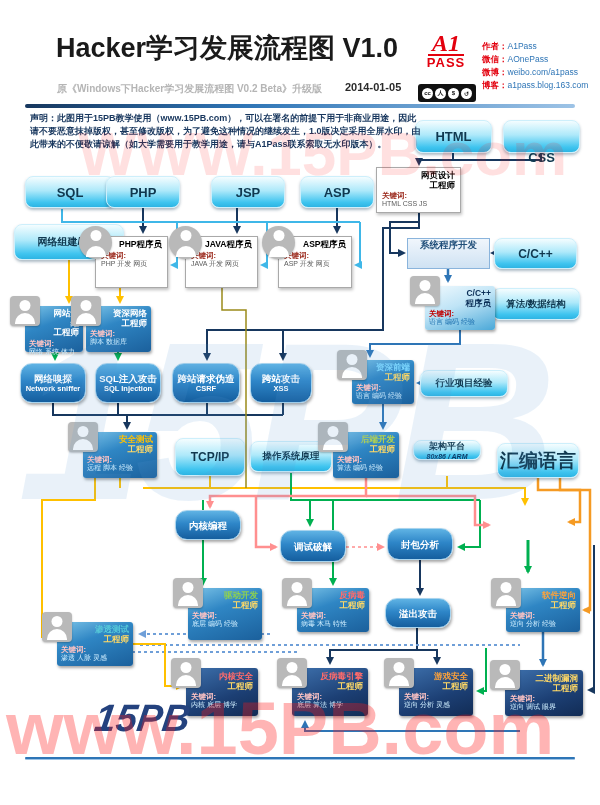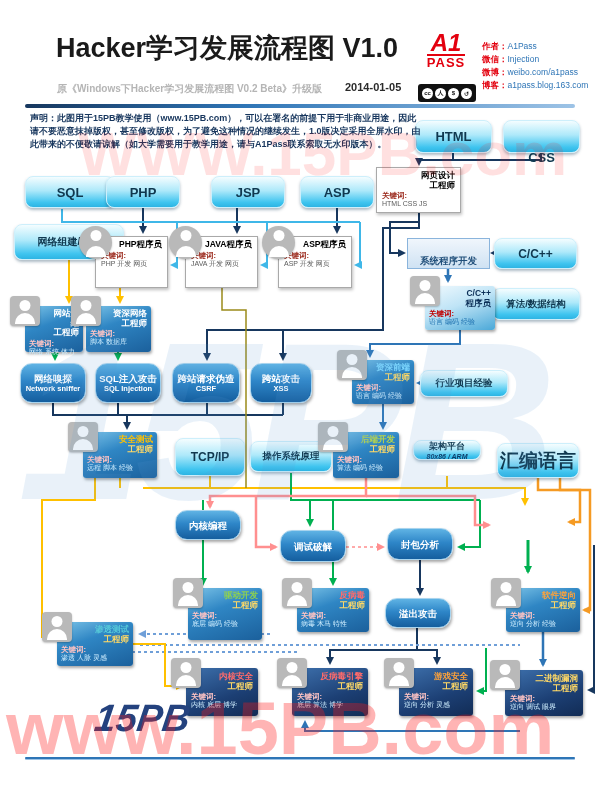--- a/index.html
+++ b/index.html
@@ -4,21 +4,21 @@
 <style>
   html,body{margin:0;padding:0;background:#fff;}
   #page{position:relative;width:600px;height:805px;background:#fff;overflow:hidden;
         font-family:"Liberation Sans","DejaVu Sans",sans-serif;}
   
   #hdr{position:absolute;left:0;top:0;width:600px;height:110px;z-index:20;}
   #title{position:absolute;left:56px;top:30px;font-size:27px;font-weight:bold;color:#1a1a1a;letter-spacing:0;}
   #subtitle{position:absolute;left:57px;top:82px;font-size:10px;font-weight:bold;color:#b5b5b5;}
   #date{position:absolute;left:345px;top:81px;font-size:11px;font-weight:bold;color:#2b2b2b;}
   #a1logo{position:absolute;left:420px;top:32px;width:52px;text-align:center;color:#e3000e;}
-  #a1logo .a1{font-size:24px;font-weight:bold;font-style:italic;font-family:Liberation Sans, sans-serif;line-height:22px;border-bottom:2px solid #e3000e;display:inline-block;padding:0 4px;}
+  #a1logo .a1{font-size:24px;font-weight:bold;font-style:italic;font-family:Liberation Serif, serif;line-height:22px;border-bottom:2px solid #e3000e;display:inline-block;padding:0 4px;}
   #a1logo .pass{font-size:13px;font-weight:900;letter-spacing:1px;line-height:14px;}
   #ccbadge{position:absolute;left:418px;top:84px;width:58px;height:18px;background:#111;border-radius:3px;
            display:flex;align-items:center;justify-content:space-around;padding:0 3px;box-sizing:border-box;}
   #ccbadge span{width:11px;height:11px;border-radius:50%;background:#fff;color:#111;font-size:6px;font-weight:bold;
                 display:flex;align-items:center;justify-content:center;}
   #meta{position:absolute;left:482px;top:40px;width:118px;}
   .metaline{font-size:8.5px;line-height:13px;white-space:nowrap;}
   .metaline .ml{color:#e3000e;font-weight:bold;}
   .metaline .mv{color:#2e75b6;}
   #divider{position:absolute;left:25px;top:104px;width:550px;height:4px;border-radius:3px;
@@ -40,21 +40,21 @@
   
   #edges{position:absolute;left:0;top:0;z-index:5;}
   #diagram{position:absolute;left:0;top:0;width:600px;height:805px;z-index:10;}
   .node{position:absolute;box-sizing:border-box;}
   .pill{background:linear-gradient(180deg,#f4fdff 0%,#aee9fa 45%,#3ec4ef 85%,#2db4e3 100%);
         border:1px solid #cdeffb;border-radius:8px;box-shadow:0 2px 3px rgba(20,60,90,.35);
         display:flex;flex-direction:column;align-items:center;justify-content:center;text-align:center;}
   .pill .lbl{font-weight:bold;color:#10384f;}
   .pill .sub{font-size:7px;font-weight:bold;font-style:italic;color:#0d3a66;line-height:8px;}
   .panel{background:linear-gradient(180deg,#f0f6fc,#cfe2f3);border:1px solid #8ab4dc;
-         display:flex;align-items:flex-end;justify-content:center;}
+         display:flex;align-items:flex-start;justify-content:center;}
   .panel .lbl{font-weight:bold;color:#1f4e79;}
   .action{background:linear-gradient(180deg,#5fb3e4 0%,#2e86c8 45%,#155e9e 100%);border:1px solid #a8d4ee;
           border-radius:12px;box-shadow:1px 2px 3px rgba(0,0,0,.35);color:#fff;text-align:center;
           display:flex;flex-direction:column;align-items:center;justify-content:center;}
   .action .lbl{font-weight:bold;font-size:9.5px;line-height:11px;}
   .action .sub{font-size:7.5px;font-weight:bold;line-height:9px;}
   .eng{background:linear-gradient(160deg,#7cc4e8 0%,#2f86c4 40%,#1b609c 100%);border-radius:3px;
        box-shadow:1px 2px 3px rgba(0,0,0,.35);padding:3px 4px 2px 4px;color:#fff;}
   .eng.light{background:linear-gradient(160deg,#f2fafe 0%,#bfe4f6 45%,#4aa8d8 100%);}
   .engdark{background:linear-gradient(160deg,#3e71ad 0%,#1c3f74 60%,#122c55 100%);border-radius:3px;
@@ -96,21 +96,21 @@
       <div class="pass">PASS</div>
     </div>
     <div id="ccbadge">
       <span>cc</span>
       <span>人</span>
       <span>$</span>
       <span>↺</span>
     </div>
     <div id="meta">
         <div class="metaline"><span class="ml">作者：</span><span class="mv">A1Pass</span></div>
-        <div class="metaline"><span class="ml">微信：</span><span class="mv">Injection</span></div>
+        <div class="metaline"><span class="ml">微信：</span><span class="mv">AOnePass</span></div>
         <div class="metaline"><span class="ml">微博：</span><span class="mv">weibo.com/a1pass</span></div>
         <div class="metaline"><span class="ml">博客：</span><span class="mv">a1pass.blog.163.com</span></div>
       </div>
     <div id="divider"></div>
   </div>
 
   <div id="disc"><span class="dl">声明：</span><span>此图用于15PB教学使用（www.15PB.com），可以在署名的前提下用于非商业用途，因此请不要恶意抹掉版权，甚至修改版权，为了避免这种情况的继续发生，1.0版决定采用全屏水印，由此带来的不便敬请谅解（如大学需要用于教学用途，请与A1Pass联系索取无水印版本）。</span></div>
 
   <svg id="edges" width="600" height="805">
       <defs>

